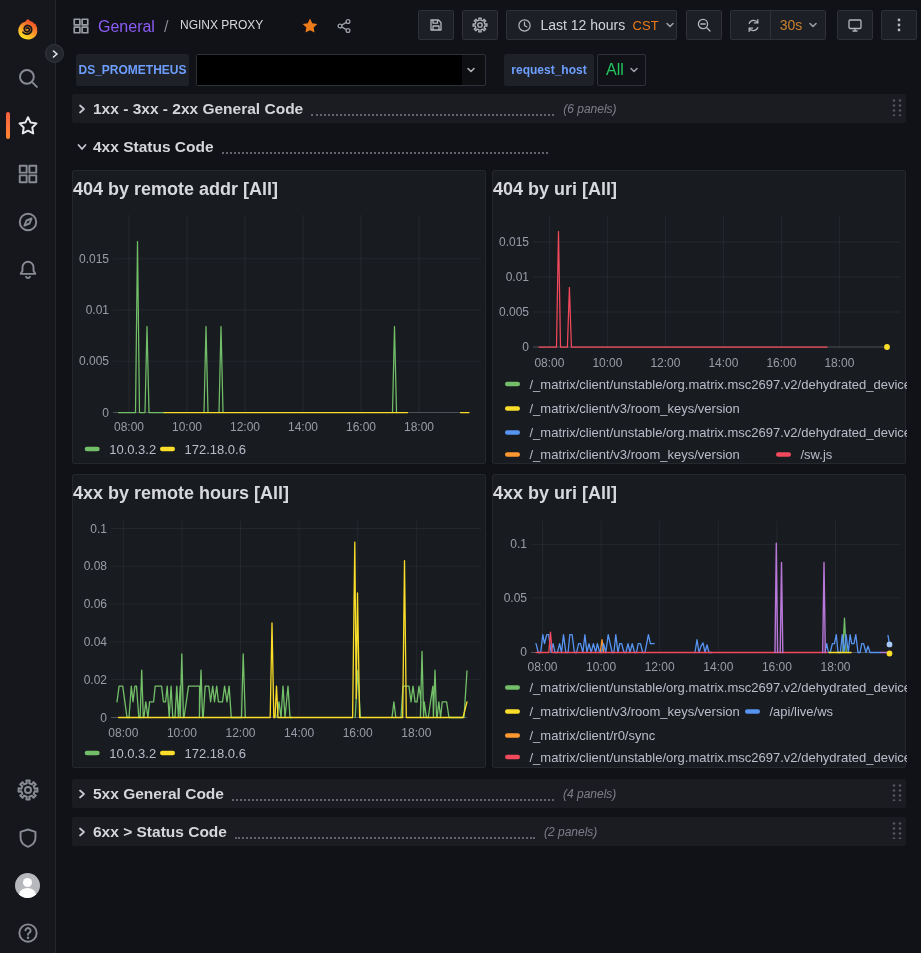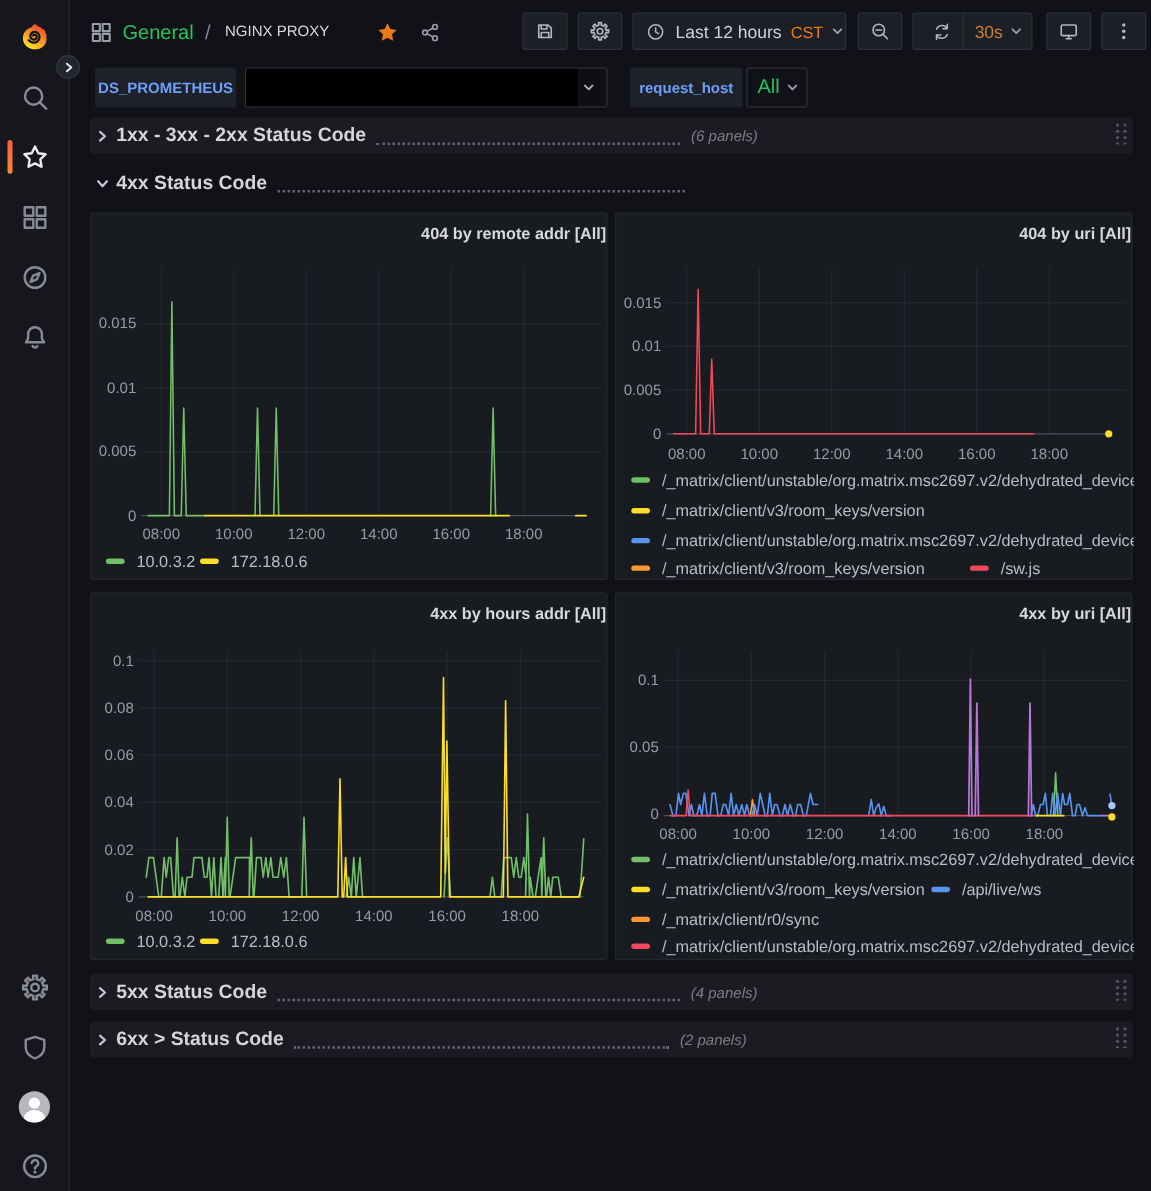--- a/index.html
+++ b/index.html
@@ -1,19 +1,19 @@
 <!DOCTYPE html>
 <html><head><meta charset="utf-8"><style>
 *{margin:0;padding:0;box-sizing:border-box}
 html,body{width:921px;height:953px;overflow:hidden;background:#111217;font-family:"Liberation Sans",sans-serif;color:#ccccdc;position:relative}
 .abs{position:absolute}
 .btn{position:absolute;top:10px;height:30px;background:#1c1f26;border:1px solid #2e3137;border-radius:2px;display:flex;align-items:center;justify-content:center}
 .lbl{position:absolute;top:54px;height:32px;background:#1e2127;border-radius:2px;display:flex;align-items:center;color:#6e9fff;font-size:12px;font-weight:700}
 .panel{position:absolute;width:414px;height:294px;background:#181b1f;border:1px solid #25272d;border-radius:2px}
-.ptitle{position:absolute;top:7.5px;left:0;width:100%;text-align:right;font-size:13px;font-weight:600;color:#d8d9dd}
+.ptitle{position:absolute;top:7.5px;left:0;width:100%;text-align:left;font-size:18px;font-weight:600;color:#d8d9dd}
 .rowhdr{position:absolute;left:72px;width:834px;height:29px;display:flex;align-items:center;padding-left:4px}
 .rowhdr .tt{font-size:15.5px;font-weight:700;color:#d5d6da;white-space:nowrap}
 .rowhdr .chev{color:#c7c8d1;width:12px;margin-right:5px;display:flex;align-items:center}
 .dots{border-bottom:2px dotted #62656d;height:14px;flex:0 0 auto;margin:0 9px 0 8px}
 .pcount{font-size:12px;font-style:italic;color:rgba(204,204,220,0.55);white-space:nowrap}
 .hdrbg{background:#1a1c22;border-radius:2px}
 .handle{position:absolute;right:4px;top:50%;transform:translateY(-50%)}
 </style></head><body>
 <div class="abs" style="left:0;top:0;width:56px;height:953px;background:#16171d;border-right:1px solid #24262c"></div>
 <div class="abs" style="left:16px;top:17px"><svg width="23" height="24" viewBox="0 0 24 24">
@@ -87,21 +87,21 @@
     </svg>
   </div>
 <div class="abs" style="left:72px;top:17px">
     <svg width="18" height="18" viewBox="0 0 16 16" style="display:block" stroke="#9a9da5" fill="#9a9da5" stroke-width="1.5" stroke-linecap="round" stroke-linejoin="round">
       <rect x="2" y="2" width="5" height="5" fill="none"></rect>
       <rect x="9" y="2" width="5" height="5" fill="none"></rect>
       <rect x="2" y="9" width="5" height="5" fill="none"></rect>
       <rect x="9" y="9" width="5" height="5" fill="none"></rect>
     </svg>
   </div>
-<div class="abs" style="left:98px;top:18px;font-size:16px;color:#22c55e">General</div>
+<div class="abs" style="left:98px;top:18px;font-size:16px;color:#8b5cf6">General</div>
 <div class="abs" style="left:164px;top:18px;font-size:16px;color:#85878f">/</div>
 <div class="abs" style="left:180px;top:18px;font-size:12px;color:#d8d9dd">NGINX PROXY</div>
 <div class="abs" style="left:301px;top:17px"><svg width="18" height="18" viewBox="0 0 16 16">
       <path d="M8 1.4 l2 4.1 4.5 .65 -3.25 3.15 .75 4.5 -4-2.1 -4 2.1 .75-4.5 L1.5 6.15 l4.5-.65 Z" fill="#EB7B18"></path>
     </svg></div>
 <div class="abs" style="left:336px;top:18px">
     <svg width="16" height="16" viewBox="0 0 16 16" style="display:block" stroke="#9a9da5" fill="#9a9da5" stroke-width="1.3" stroke-linecap="round" stroke-linejoin="round">
       <circle cx="12" cy="3.5" r="1.9" fill="none"></circle>
       <circle cx="4" cy="8" r="1.9" fill="none"></circle>
       <circle cx="12" cy="12.5" r="1.9" fill="none"></circle>
@@ -180,21 +180,21 @@
         <path d="M3 4.5 L6 7.5 L9 4.5" fill="none" stroke="#9a9da5" stroke-width="1.6" stroke-linecap="round" stroke-linejoin="round"></path>
       </svg>
     </span>
   </div>
 <div class="rowhdr hdrbg" style="top:94px">
     <div class="chev">
       <svg width="12" height="12" viewBox="0 0 12 12">
         <path d="M4 2.5 L8 6 L4 9.5" fill="none" stroke="#c7c8d1" stroke-width="1.7" stroke-linecap="round" stroke-linejoin="round"></path>
       </svg>
     </div>
-    <div class="tt">1xx - 3xx - 2xx Status Code</div>
+    <div class="tt">1xx - 3xx - 2xx General Code</div>
     <div class="dots" style="width:243px"></div>
     <div class="pcount">(6 panels)</div>
     <div class="handle"><svg width="10" height="18" viewBox="0 0 10 17">
         <circle cx="2" cy="2" r="1.3" fill="#52555d"></circle>
         <circle cx="8" cy="2" r="1.3" fill="#52555d"></circle>
         <circle cx="2" cy="7" r="1.3" fill="#52555d"></circle>
         <circle cx="8" cy="7" r="1.3" fill="#52555d"></circle>
         <circle cx="2" cy="12" r="1.3" fill="#52555d"></circle>
         <circle cx="8" cy="12" r="1.3" fill="#52555d"></circle>
         <circle cx="2" cy="17" r="1.3" fill="#52555d"></circle>
@@ -209,21 +209,21 @@
     </div>
     <div class="tt">4xx Status Code</div>
     <div class="dots" style="width:326px"></div>
   </div>
 <div class="rowhdr hdrbg" style="top:779px">
     <div class="chev">
       <svg width="12" height="12" viewBox="0 0 12 12">
         <path d="M4 2.5 L8 6 L4 9.5" fill="none" stroke="#c7c8d1" stroke-width="1.7" stroke-linecap="round" stroke-linejoin="round"></path>
       </svg>
     </div>
-    <div class="tt">5xx Status Code</div>
+    <div class="tt">5xx General Code</div>
     <div class="dots" style="width:322px"></div>
     <div class="pcount">(4 panels)</div>
     <div class="handle"><svg width="10" height="18" viewBox="0 0 10 17">
         <circle cx="2" cy="2" r="1.3" fill="#52555d"></circle>
         <circle cx="8" cy="2" r="1.3" fill="#52555d"></circle>
         <circle cx="2" cy="7" r="1.3" fill="#52555d"></circle>
         <circle cx="8" cy="7" r="1.3" fill="#52555d"></circle>
         <circle cx="2" cy="12" r="1.3" fill="#52555d"></circle>
         <circle cx="8" cy="12" r="1.3" fill="#52555d"></circle>
         <circle cx="2" cy="17" r="1.3" fill="#52555d"></circle>
@@ -316,21 +316,21 @@
       <text x="36.5" y="237.5" dominant-baseline="central" font-size="13" fill="rgba(204,204,220,0.9)">/_matrix/client/v3/room_keys/version</text>
       <rect x="12" y="259.3" width="15" height="4.4" rx="2.2" fill="#5794F2"></rect>
       <text x="36.5" y="261.5" dominant-baseline="central" font-size="13" fill="rgba(204,204,220,0.9)">/_matrix/client/unstable/org.matrix.msc2697.v2/dehydrated_device</text>
       <rect x="12" y="281.3" width="15" height="4.4" rx="2.2" fill="#FF9830"></rect>
       <text x="36.5" y="283.5" dominant-baseline="central" font-size="13" fill="rgba(204,204,220,0.9)">/_matrix/client/v3/room_keys/version</text>
       <rect x="283" y="281.3" width="15" height="4.4" rx="2.2" fill="#F2495C"></rect>
       <text x="307.5" y="283.5" dominant-baseline="central" font-size="13" fill="rgba(204,204,220,0.9)">/sw.js</text>
     </svg>
   </div>
 <div class="panel" style="left:72px;top:474px">
-    <div class="ptitle">4xx by hours addr [All]</div>
+    <div class="ptitle">4xx by remote hours [All]</div>
     <svg width="414" height="294" viewBox="0 0 414 294" style="position:absolute;left:0;top:0">
       <line x1="38" y1="53.5" x2="408" y2="53.5" stroke="rgba(204,204,220,0.07)" stroke-width="1"></line>
       <line x1="38" y1="91.3" x2="408" y2="91.3" stroke="rgba(204,204,220,0.07)" stroke-width="1"></line>
       <line x1="38" y1="129.1" x2="408" y2="129.1" stroke="rgba(204,204,220,0.07)" stroke-width="1"></line>
       <line x1="38" y1="166.9" x2="408" y2="166.9" stroke="rgba(204,204,220,0.07)" stroke-width="1"></line>
       <line x1="38" y1="204.7" x2="408" y2="204.7" stroke="rgba(204,204,220,0.07)" stroke-width="1"></line>
       <line x1="50.3" y1="46" x2="50.3" y2="242.5" stroke="rgba(204,204,220,0.07)" stroke-width="1"></line>
       <line x1="108.9" y1="46" x2="108.9" y2="242.5" stroke="rgba(204,204,220,0.07)" stroke-width="1"></line>
       <line x1="167.5" y1="46" x2="167.5" y2="242.5" stroke="rgba(204,204,220,0.07)" stroke-width="1"></line>
       <line x1="226.1" y1="46" x2="226.1" y2="242.5" stroke="rgba(204,204,220,0.07)" stroke-width="1"></line>

